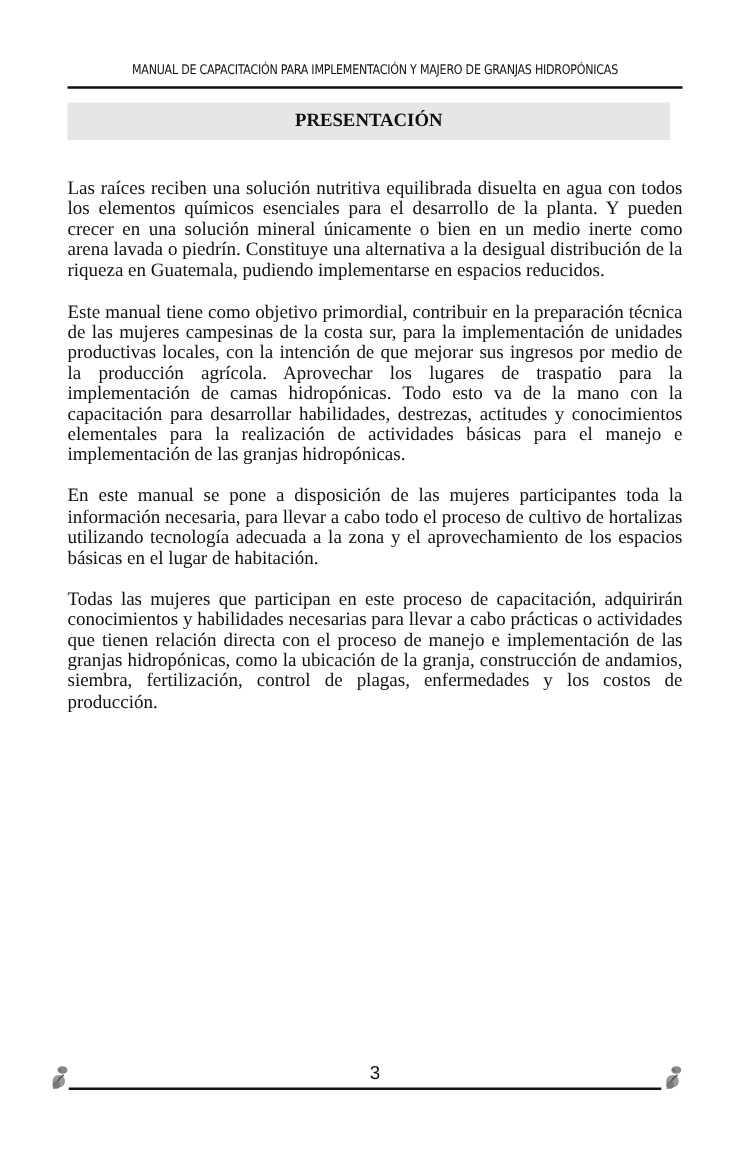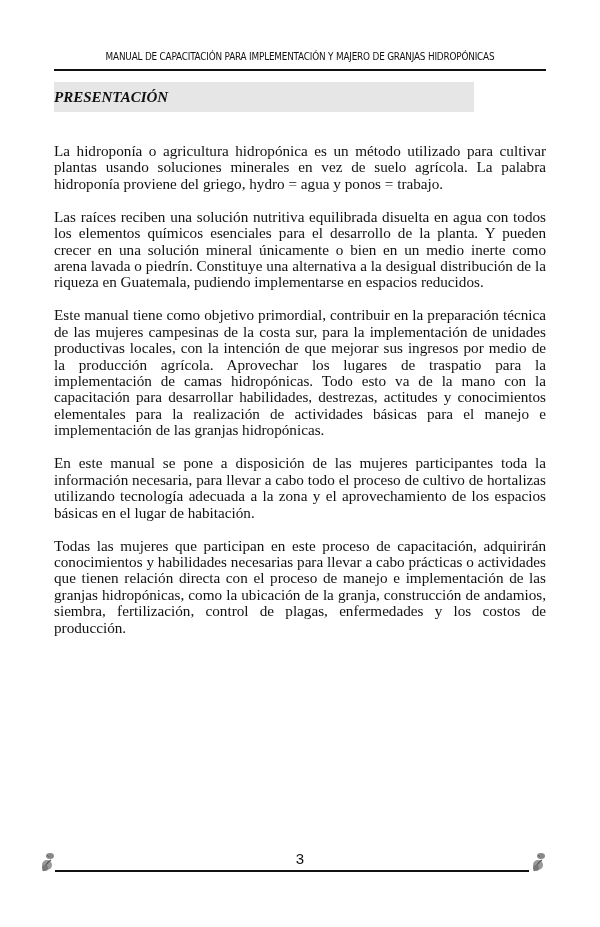--- a/index.html
+++ b/index.html
@@ -7,22 +7,22 @@
   .running-header {
     position: absolute; left: 54px; top: 50px; width: 492px;
     font-family: "DejaVu Sans", sans-serif; font-size: 10.6px; letter-spacing: -0.2px;
     color: #111; text-align: center; white-space: nowrap; font-stretch: condensed;
     text-transform: uppercase; transform: scaleX(0.93); transform-origin: center;
   }
   .header-rule {
     position: absolute; left: 54px; top: 69px; width: 492px; height: 2px; background: #111;
   }
   .section-bar {
-    position: absolute; left: 54px; top: 82px; width: 420px; height: 30px;
-    background: #e6e6e6; display: flex; align-items: center;  font-style: italic;
+    position: absolute; left: 54px; top: 82px; width: 482px; height: 30px;
+    background: #e6e6e6; display: flex; align-items: center; justify-content: center;
   }
   .section-title {
     font-family: "Liberation Serif", serif; font-weight: bold; font-size: 15px; color: #111;
   }
   .body-text {
     position: absolute; left: 54px; top: 143px; width: 492px;
     font-family: "Liberation Serif", serif; font-size: 15.2px; line-height: 16.4px; color: #111;
   }
   .body-text p { margin: 0 0 16.6px 0; text-align: justify; }
   .footer-rule {
@@ -42,21 +42,20 @@
 <body>
 
 <div class="running-header">Manual de capacitación para implementación y majero de granjas hidropónicas</div>
 <div class="header-rule"></div>
 
 <div class="section-bar">
   <span class="section-title">PRESENTACIÓN</span>
 </div>
 
 <div class="body-text">
-  <p>La hidroponía o agricultura hidropónica es un método utilizado para cultivar plantas usando soluciones minerales en vez de suelo agrícola. La palabra hidroponía proviene del griego, hydro = agua y ponos = trabajo.</p>
   <p>Las raíces reciben una solución nutritiva equilibrada disuelta en agua con todos los elementos químicos esenciales para el desarrollo de la planta. Y pueden crecer en una solución mineral únicamente o bien en un medio inerte como arena lavada o piedrín. Constituye una alternativa a la desigual distribución de la riqueza en Guatemala, pudiendo implementarse en espacios reducidos.</p>
   <p>Este manual tiene como objetivo primordial, contribuir en la preparación técnica de las mujeres campesinas de la costa sur, para la implementación de unidades productivas locales, con la intención de que mejorar sus ingresos por medio de la producción agrícola. Aprovechar los lugares de traspatio para la implementación de camas hidropónicas. Todo esto va de la mano con la capacitación para desarrollar habilidades, destrezas, actitudes y conocimientos elementales para la realización de actividades básicas para el manejo e implementación de las granjas hidropónicas.</p>
   <p>En este manual se pone a disposición de las mujeres participantes toda la información necesaria, para llevar a cabo todo el proceso de cultivo de hortalizas utilizando tecnología adecuada a la zona y el aprovechamiento de los espacios básicas en el lugar de habitación.</p>
   <p>Todas las mujeres que participan en este proceso de capacitación, adquirirán conocimientos y habilidades necesarias para llevar a cabo prácticas o actividades que tienen relación directa con el proceso de manejo e implementación de las granjas hidropónicas, como la ubicación de la granja, construcción de andamios, siembra, fertilización, control de plagas, enfermedades y los costos de producción.</p>
 </div>
 
 <svg class="ornament left" viewBox="0 0 16 22">
   <ellipse cx="10" cy="5" rx="4" ry="3" fill="#888"></ellipse>
   <path d="M7 4 L9 6" stroke="#666" stroke-width="1"></path>
   <ellipse cx="7" cy="14" rx="5" ry="5" fill="#999"></ellipse>

